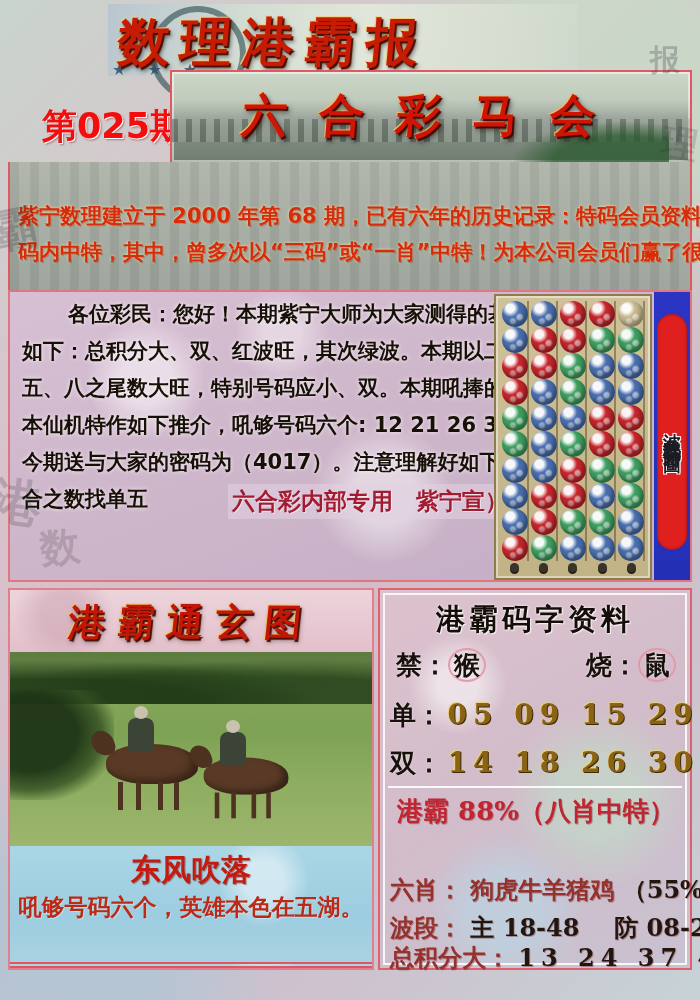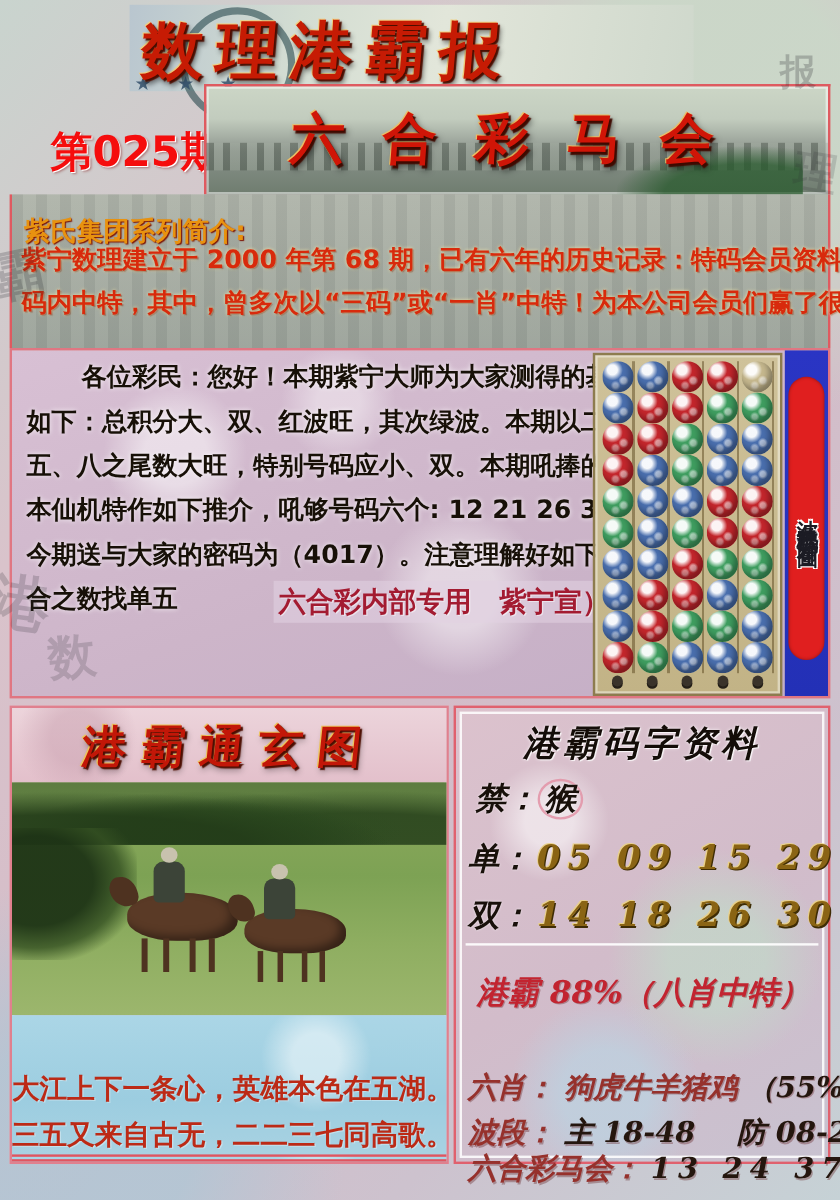--- a/index.html
+++ b/index.html
@@ -130,52 +130,51 @@
     font-size:23px; font-weight:bold; color:#bc2a16; font-family:"DejaVu Serif",serif;
     text-shadow:1px 1px 0 rgba(255,255,255,.35); }
 
   
   .br-panel { position:absolute; left:378px; top:588px; width:314px; height:382px;
     border:2px solid #e0616e;
     background:
       radial-gradient(circle at 25% 25%, rgba(255,255,255,.55) 0 20px, transparent 50px),
       radial-gradient(circle at 70% 55%, rgba(190,225,200,.55) 0 40px, transparent 90px),
       radial-gradient(circle at 40% 85%, rgba(180,220,235,.5) 0 36px, transparent 80px),
-      linear-gradient(150deg,#dcc2cd 0%, #d2bcca 50%, #c8c2d0 100%); font-style: italic; }
+      linear-gradient(150deg,#dcc2cd 0%, #d2bcca 50%, #c8c2d0 100%); }
   .br-inner { position:absolute; inset:3px; border:2px solid rgba(255,255,255,.85); }
   .br-title { position:absolute; left:0; right:0; top:10px; text-align:center; font-size:29px; font-weight:bold;
     letter-spacing:4px; color:#140d08; font-family:"DejaVu Serif",serif;
     text-shadow:0 0 3px rgba(255,255,255,.9), 1px 1px 0 rgba(255,255,255,.7); }
   .br-row { position:absolute; left:10px; right:8px; white-space:nowrap; font-weight:bold;gap:24px; }
   .ban-row { display:flex; justify-content:space-between; padding:0 6px; font-size:26px; color:#18100a;
     font-family:"DejaVu Serif",serif; text-shadow:0 0 2px rgba(255,255,255,.8); }
   .zodiac-circ { border:2px solid rgba(226,150,168,.9); border-radius:50%; padding:0 4px; }
   .num-label { font-size:26px; color:#18100a; font-family:"DejaVu Serif",serif; text-shadow:0 0 2px rgba(255,255,255,.8); }
   .gold-nums { font-family:"DejaVu Serif",serif; font-size:28px; letter-spacing:6px; color:#8a6414;
     text-shadow:1px 1px 0 #3e2c04, -1px -1px 0 #e8d08a; }
   .br-divider { position:absolute; left:8px; right:8px; height:2px; background:rgba(255,255,255,.9); }
-  .red-row { font-size:24px; color:#c22430; font-family:"DejaVu Serif",serif; text-shadow:1px 1px 0 rgba(80,0,0,.3);margin-top:16px; }
+  .red-row { font-size:24px; color:#c22430; font-family:"DejaVu Serif",serif; text-shadow:1px 1px 0 rgba(80,0,0,.3); }
   .maroon { color:#96312c; }
   .dark-val { color:#24160e; font-family:"DejaVu Serif",serif; }
 </style>
 </head>
 <body>
 
 <div class="masthead-band"></div>
 <div class="stamp"></div>
 <div class="stamp-stars">★ ★ ★</div>
 <div class="masthead">数理港霸报</div>
 <div class="issue">第025期</div>
 
 <div class="photo-top">
   <div class="subtitle">六合彩马会</div>
 </div>
 
 <div class="intro-band">
-  <div class="intro-label">紫氏集团系列简介:</div>
   <div class="intro-line" style="top:40px">紫宁数理建立于 2000 年第 68 期，已有六年的历史记录：特码会员资料经常在 8</div>
   <div class="intro-line" style="top:76px">码内中特，其中，曾多次以“三码”或“一肖”中特！为本公司会员们赢了很多</div>
 </div>
 
 <div class="main-box">
   <div class="main-line" style="top:8px;  padding-left:46px">各位彩民：您好！本期紫宁大师为大家测得的基本情况</div>
   <div class="main-line" style="top:45px">如下：总积分大、双、红波旺，其次绿波。本期以二、三、</div>
   <div class="main-line" style="top:82px">五、八之尾数大旺，特别号码应小、双。本期吼捧的号码，</div>
   <div class="main-line" style="top:119px">本仙机特作如下推介，吼够号码六个: 12 21 26 32 43 48</div>
   <div class="main-line" style="top:156px">今期送与大家的密码为（4017）。注意理解好如下提示：相</div>
@@ -256,31 +255,32 @@
   </div>
   <div class="bl-photo">
     <div class="trees"></div>
     <div class="bush"></div>
     <div class="horse" style="left:96px; top:92px"></div>
     <div class="rider" style="left:118px; top:66px"></div>
     <div class="horse" style="left:190px; top:104px; transform:scale(.92)"></div>
     <div class="rider" style="left:210px; top:80px"></div>
   </div>
   <div class="bl-blue">
-    <div class="poem-line" style="top:46px">大江上下一条心，英雄本色在五湖。</div>
-    <div class="poem-line" style="top:84px">三五又来自古无，二二三七同高歌。</div>
+    <div class="poem-title">东风吹落</div>
+    <div class="poem-line" style="top:46px">吼够号码六个，英雄本色在五湖。</div>
   </div>
 </div>
 
 <div class="br-panel">
   <div class="br-inner"></div>
   <div class="br-title">港霸码字资料</div>
 
   <div class="br-row ban-row" style="top:58px">
     <span><span>禁：</span><span class="zodiac-circ">猴</span></span>
+    <span><span>烧：</span><span class="zodiac-circ">鼠</span></span>
   </div>
 
   <div class="br-row" style="top:108px">
     <span class="num-label">单：</span>
     <span class="gold-nums">05 09 15 29 31 39</span>
   </div>
   <div class="br-row" style="top:156px">
     <span class="num-label">双：</span>
     <span class="gold-nums">14 18 26 30 34 46</span>
   </div>
@@ -294,21 +294,21 @@
     <span>狗虎牛羊猪鸡</span>
     <span class="dark-val">（55%）</span>
   </div>
   <div class="br-row red-row maroon" style="top:322px">
     <span>波段：</span>
     <span class="dark-val">主 18-48</span>
     <span style="display:inline-block; width:18px"></span>
     <span class="dark-val">防 08-23</span>
   </div>
   <div class="br-row red-row maroon" style="top:352px">
-    <span>六合彩马会：</span>
+    <span>总积分大：</span>
     <span class="dark-val" style="letter-spacing:6px">13 24 37 43</span>
   </div>
 </div>
 
 <div class="wm" style="left: -6px; top: 200px; font-size: 44px; opacity: 0.22; transform: rotate(-12deg);">霸</div>
 <div class="wm" style="left: -8px; top: 470px; font-size: 50px; opacity: 0.2; transform: rotate(8deg);">港</div>
 <div class="wm" style="left: 40px; top: 520px; font-size: 40px; opacity: 0.18; transform: rotate(-6deg);">数</div>
 <div class="wm" style="left: 662px; top: 120px; font-size: 36px; opacity: 0.16; transform: rotate(10deg);">理</div>
 <div class="wm" style="left: 650px; top: 40px; font-size: 30px; opacity: 0.25; transform: rotate(0deg);">报</div>
 

